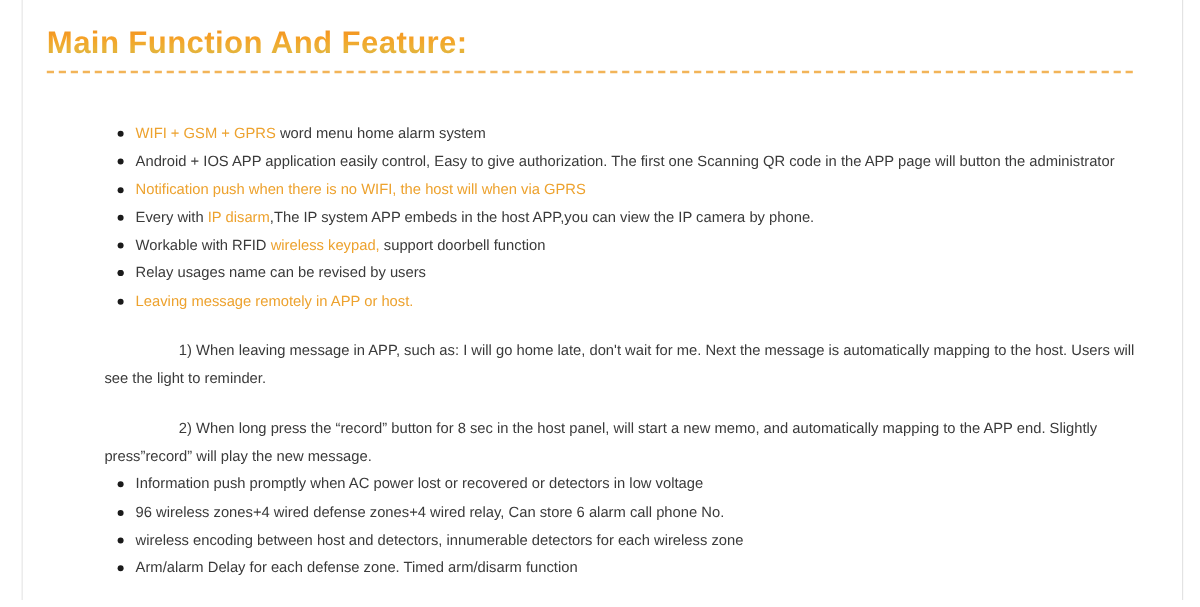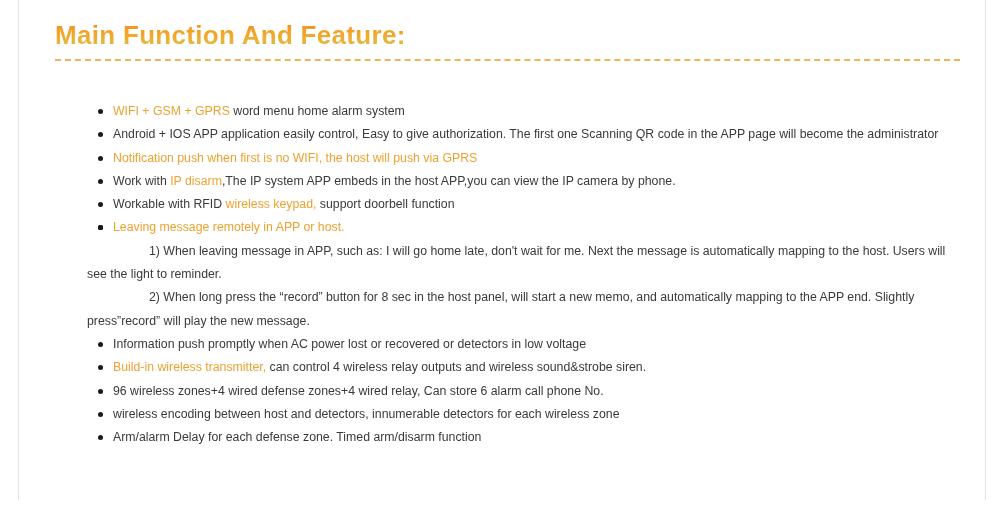--- a/index.html
+++ b/index.html
@@ -28,21 +28,21 @@
   .content {
     position:absolute;
     left:19px; top:0;
     width:966px; height:500px;
     background:#ffffff;
   }
 
   
   .heading-block {
     position:absolute;
-    left:36px;
+    left:20px;
     top:20px;
     width:905px;
   }
   .heading {
     font-size:26px;
     font-weight:bold;
     letter-spacing:0.3px;
     line-height:30px;
     background:linear-gradient(180deg,#ef8b1f 0%, #f5a227 40%, #e8b43a 72%, #d9a93c 100%);
     -webkit-background-clip:text;
@@ -87,50 +87,50 @@
   .sub-para {
     position:relative;
     font-size:12.3px;
     line-height:23.3px;
     color:#3a3a3a;
     width:880px;
     padding-left:0;
     text-indent:62px;
     margin-left:-6px;
     white-space:normal;
+    margin-top:18px;
   }
 </style>
 </head>
 <body>
 
 <div id="page">
 
   <div class="rule left"></div>
   <div class="rule right"></div>
 
   <div class="content">
 
     <div class="heading-block">
       <div class="heading">Main Function And Feature:</div>
       <div class="heading-divider"></div>
     </div>
 
     <div class="bullets">
 
     <div class="bullet-row"><span class="dot"></span><span class="hl">WIFI + GSM + GPRS</span><span> word menu home alarm system</span></div>
-        <div class="bullet-row"><span class="dot"></span><span>Android + IOS APP application easily control, Easy to give authorization. The first one Scanning QR code in the APP page will become the administrator</span></div>
-        <div class="bullet-row"><span class="dot"></span><span class="hl">Notification push when first is no WIFI, the host will push via GPRS</span></div>
-        <div class="bullet-row"><span class="dot"></span><span>Work with </span><span class="hl">IP disarm</span><span>,The IP system APP embeds in the host APP,you can view the IP camera by phone.</span></div>
+        <div class="bullet-row"><span class="dot"></span><span>Android + IOS APP application easily control, Easy to give authorization. The first one Scanning QR code in the APP page will button the administrator</span></div>
+        <div class="bullet-row"><span class="dot"></span><span class="hl">Notification push when there is no WIFI, the host will when via GPRS</span></div>
+        <div class="bullet-row"><span class="dot"></span><span>Every with </span><span class="hl">IP disarm</span><span>,The IP system APP embeds in the host APP,you can view the IP camera by phone.</span></div>
         <div class="bullet-row"><span class="dot"></span><span>Workable with RFID </span><span class="hl">wireless keypad,</span><span> support doorbell function</span></div>
         <div class="bullet-row"><span class="dot"></span></div>
-        <div class="bullet-row"><span class="dot"></span></div>
+        <div class="bullet-row"><span class="dot"></span><span>Relay usages name can be revised by users</span></div>
         <div class="bullet-row"><span class="dot"></span><span class="hl">Leaving message remotely in APP or host.</span></div>
         <div class="sub-para">1) When leaving message in APP, such as: I will go home late, don't wait for me. Next the message is automatically mapping to the host. Users will see the light to reminder.</div>
         <div class="sub-para">2) When long press the “record” button for 8 sec in the host panel, will start a new memo, and automatically mapping to the APP end. Slightly press”record” will play the new message.</div>
         <div class="bullet-row"><span class="dot"></span><span>Information push promptly when AC power lost or recovered or detectors in low voltage</span></div>
-        <div class="bullet-row"><span class="dot"></span><span class="hl">Build-in wireless transmitter,</span><span> can control 4 wireless relay outputs and wireless sound&amp;strobe siren.</span></div>
         <div class="bullet-row"><span class="dot"></span><span>96 wireless zones+4 wired defense zones+4 wired relay, Can store 6 alarm call phone No.</span></div>
         <div class="bullet-row"><span class="dot"></span><span>wireless encoding between host and detectors, innumerable detectors for each wireless zone</span></div>
         <div class="bullet-row"><span class="dot"></span><span>Arm/alarm Delay for each defense zone. Timed arm/disarm function</span></div>
       </div>
 
   </div>
 </div>
 
 </body></html>

